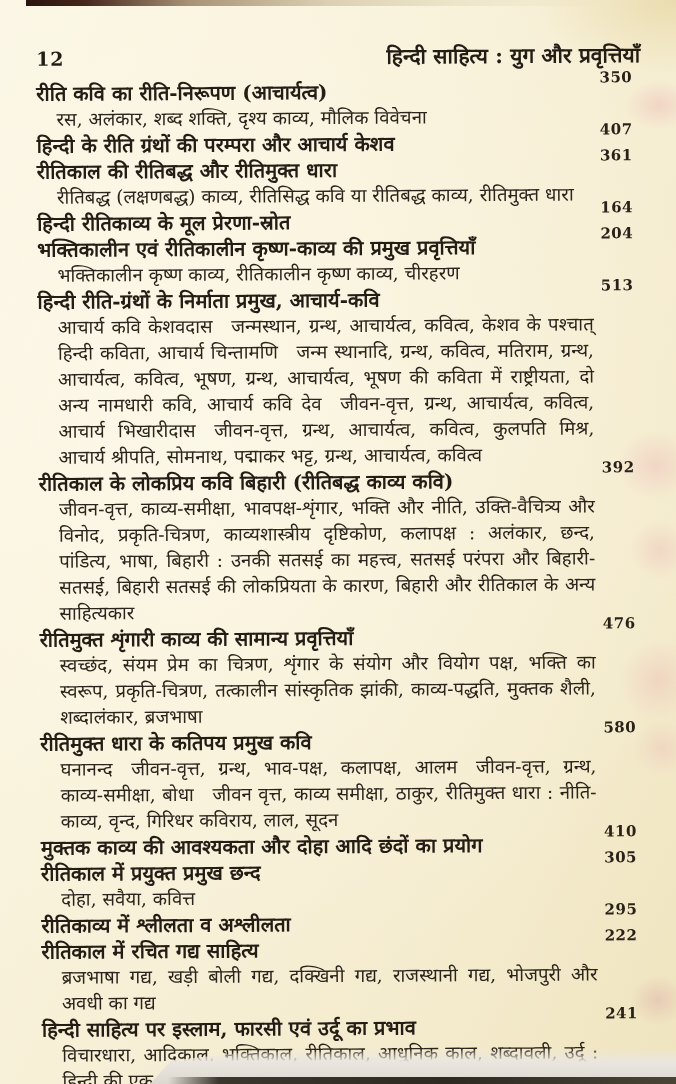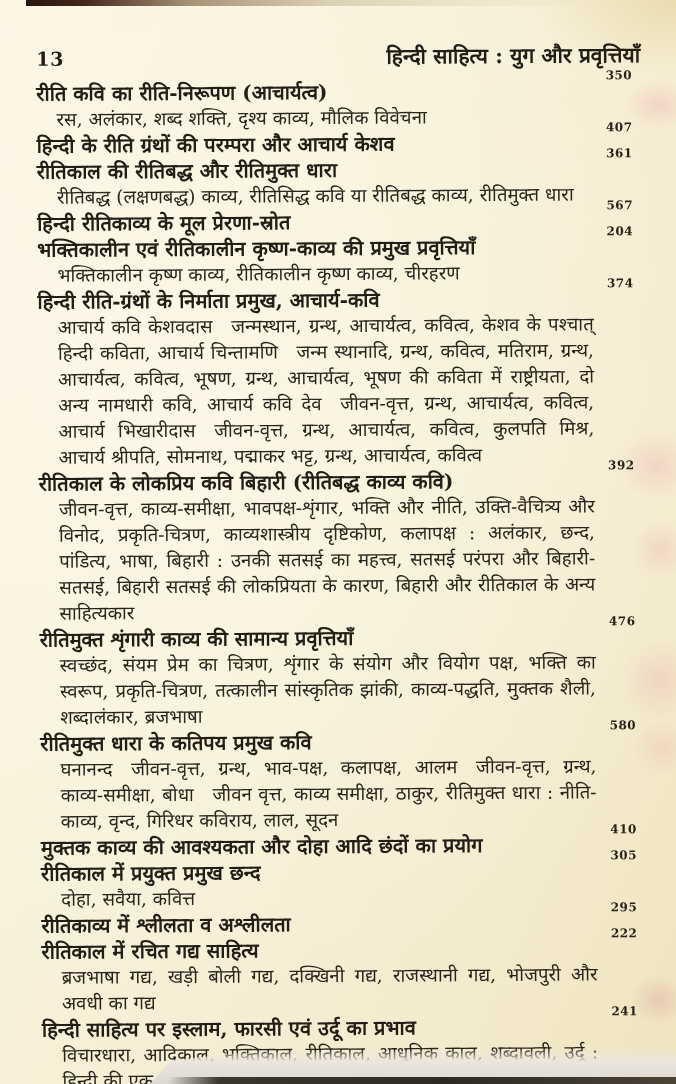--- a/index.html
+++ b/index.html
@@ -38,21 +38,21 @@
     color:#241d16;transform:rotate(-0.35deg);transform-origin:50% 0;
   }
   .hdr{display:flex;justify-content:space-between;align-items:baseline;margin-bottom:9px;}
   .folio{font-size:19px;font-weight:bold;letter-spacing:1px;}
   .running-title{font-size:21px;font-weight:bold;}
   .entry{position:relative;}
   .head{position:relative;padding-right:78px;}
   .title{font-size:20px;font-weight:bold;line-height:26px;display:block;}
   .num{
     position:absolute;right:8px;top:-9px;
-    font-size:12px;font-weight:bold;letter-spacing:0.5px;color:#2a2219;
+    font-size:15px;font-weight:bold;letter-spacing:0.5px;color:#2a2219;
   }
   .sub{
     font-size:18.6px;line-height:26px;text-align:justify;
     padding-left:20px;padding-right:48px;color:#2b241c;
   }
 </style>
 </head>
 <body>
 
 <div class="page">
@@ -63,21 +63,21 @@
   <div class="smudge" style="right:-18px;top:80px;width:70px;height:50px;background:radial-gradient(closest-side,rgba(230,154,166,0.30),transparent);"></div>
   <div class="smudge" style="right:-20px;top:430px;width:80px;height:70px;background:radial-gradient(closest-side,rgba(230,154,166,0.28),transparent);"></div>
   <div class="smudge" style="right:-14px;top:520px;width:60px;height:60px;background:radial-gradient(closest-side,rgba(230,154,166,0.26),transparent);"></div>
   <div class="smudge" style="right:-22px;top:640px;width:80px;height:80px;background:radial-gradient(closest-side,rgba(230,154,166,0.25),transparent);"></div>
   <div class="smudge" style="right:-16px;top:720px;width:60px;height:56px;background:radial-gradient(closest-side,rgba(230,154,166,0.22),transparent);"></div>
   <div class="smudge" style="right:-10px;top:975px;width:56px;height:50px;background:radial-gradient(closest-side,rgba(210,140,150,0.30),transparent);"></div>
 
   <div class="content">
 
     <div class="hdr">
-      <span class="folio">13</span>
+      <span class="folio">12</span>
       <span class="running-title">हिन्दी साहित्य : युग और प्रवृत्तियाँ</span>
     </div>
 
     <div class="entry">
       <div class="head">
         <span class="title">रीति कवि का रीति-निरूपण (आचार्यत्व)</span>
         <span class="num">350</span>
       </div>
       <div class="sub">रस, अलंकार, शब्द शक्ति, दृश्य काव्य, मौलिक विवेचना</div>
     </div>
@@ -93,36 +93,36 @@
       <div class="head">
         <span class="title">रीतिकाल की रीतिबद्ध और रीतिमुक्त धारा</span>
         <span class="num">361</span>
       </div>
       <div class="sub">रीतिबद्ध (लक्षणबद्ध) काव्य, रीतिसिद्ध कवि या रीतिबद्ध काव्य, रीतिमुक्त धारा</div>
     </div>
 
     <div class="entry">
       <div class="head">
         <span class="title">हिन्दी रीतिकाव्य के मूल प्रेरणा-स्रोत</span>
-        <span class="num">567</span>
+        <span class="num">164</span>
       </div>
     </div>
 
     <div class="entry">
       <div class="head">
         <span class="title">भक्तिकालीन एवं रीतिकालीन कृष्ण-काव्य की प्रमुख प्रवृत्तियाँ</span>
         <span class="num">204</span>
       </div>
       <div class="sub">भक्तिकालीन कृष्ण काव्य, रीतिकालीन कृष्ण काव्य, चीरहरण</div>
     </div>
 
     <div class="entry">
       <div class="head">
         <span class="title">हिन्दी रीति-ग्रंथों के निर्माता प्रमुख, आचार्य-कवि</span>
-        <span class="num">374</span>
+        <span class="num">513</span>
       </div>
       <div class="sub">आचार्य कवि केशवदास जन्मस्थान, ग्रन्थ, आचार्यत्व, कवित्व, केशव के पश्चात् हिन्दी कविता, आचार्य चिन्तामणि जन्म स्थानादि, ग्रन्थ, कवित्व, मतिराम, ग्रन्थ, आचार्यत्व, कवित्व, भूषण, ग्रन्थ, आचार्यत्व, भूषण की कविता में राष्ट्रीयता, दो अन्य नामधारी कवि, आचार्य कवि देव जीवन-वृत्त, ग्रन्थ, आचार्यत्व, कवित्व, आचार्य भिखारीदास जीवन-वृत्त, ग्रन्थ, आचार्यत्व, कवित्व, कुलपति मिश्र, आचार्य श्रीपति, सोमनाथ, पद्माकर भट्ट, ग्रन्थ, आचार्यत्व, कवित्व</div>
     </div>
 
     <div class="entry">
       <div class="head">
         <span class="title">रीतिकाल के लोकप्रिय कवि बिहारी (रीतिबद्ध काव्य कवि)</span>
         <span class="num">392</span>
       </div>
       <div class="sub">जीवन-वृत्त, काव्य-समीक्षा, भावपक्ष-शृंगार, भक्ति और नीति, उक्ति-वैचित्र्य और विनोद, प्रकृति-चित्रण, काव्यशास्त्रीय दृष्टिकोण, कलापक्ष : अलंकार, छन्द, पांडित्य, भाषा, बिहारी : उनकी सतसई का महत्त्व, सतसई परंपरा और बिहारी-सतसई, बिहारी सतसई की लोकप्रियता के कारण, बिहारी और रीतिकाल के अन्य साहित्यकार</div>

